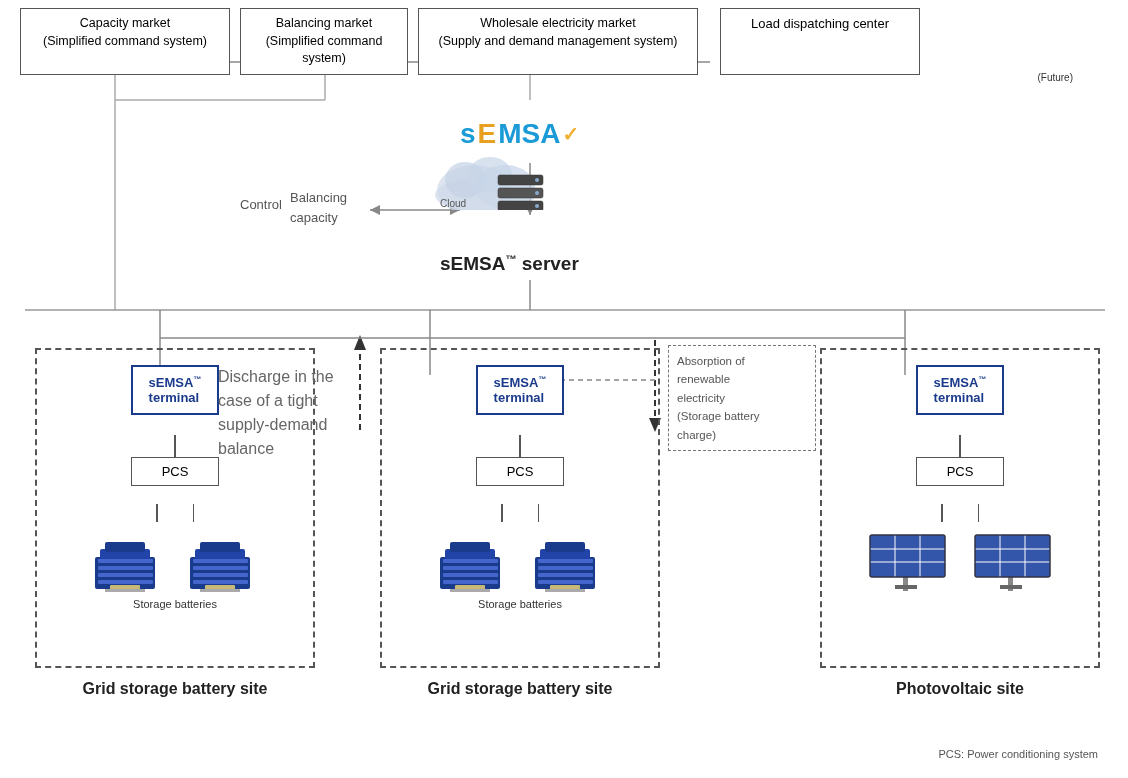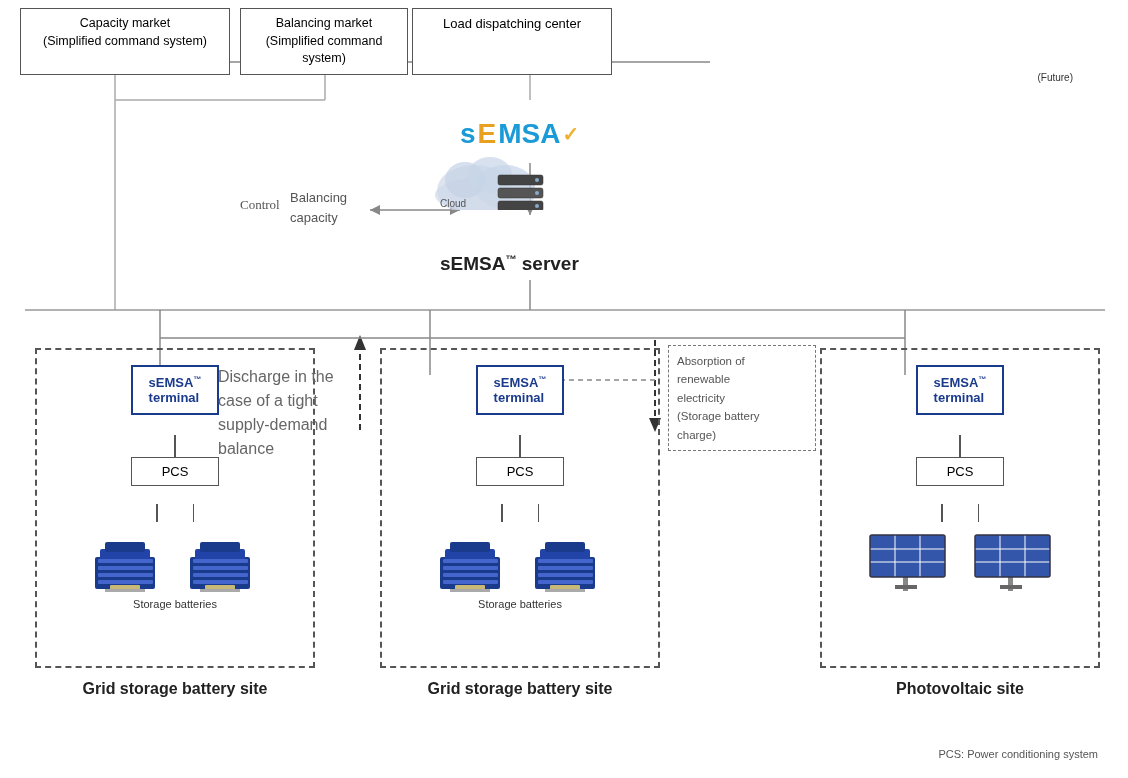--- a/index.html
+++ b/index.html
@@ -43,21 +43,21 @@
     .market-box.balancing {
       width: 168px;
       margin-left: 10px;
     }
     .market-box.wholesale {
       width: 280px;
       margin-left: 10px;
     }
     .market-box.load {
       width: 200px;
-      margin-left: 4px;
+      margin-left: 22px;
       font-size: 13px;
     }
 
     .future-label {
       position: absolute;
       top: 72px;
       right: 55px;
       font-size: 10px;
       color: #333;
     }
@@ -186,28 +186,32 @@
 
   <div class="top-boxes">
     <div class="market-box capacity">
       <div>Capacity market</div>
       <div>(Simplified command system)</div>
     </div>
     <div class="market-box balancing">
       <div>Balancing market</div>
       <div>(Simplified command system)</div>
     </div>
+    <div class="market-box wholesale">
+      <div>Wholesale electricity market</div>
+      <div>(Supply and demand management system)</div>
+    </div>
     <div class="market-box load">
       <div>Load dispatching center</div>
     </div>
   </div>
 
   <div class="future-label">(Future)</div>
 
-  <div style="position:absolute; top:195px; left:240px; font-size:13px; color:#555; text-align:left; line-height:1.5;font-family:Liberation Serif, serif;">
+  <div style="position:absolute; top:195px; left:240px; font-size:13px; color:#555; text-align:left; line-height:1.5;">
     <div>Control</div>
   </div>
   <div style="position:absolute; top:188px; left:290px; font-size:13px; color:#555; line-height:1.5; width:80px;">
     Balancing<br>capacity
   </div>
 
   <div style="position:absolute; top:118px; left:430px;">
     
     <div style="font-size:28px; font-weight:bold; color:#1a9ad7; display:flex; align-items:center; gap:2px; margin-left:30px;">
       <span style="color:#1a9ad7;">s</span>

